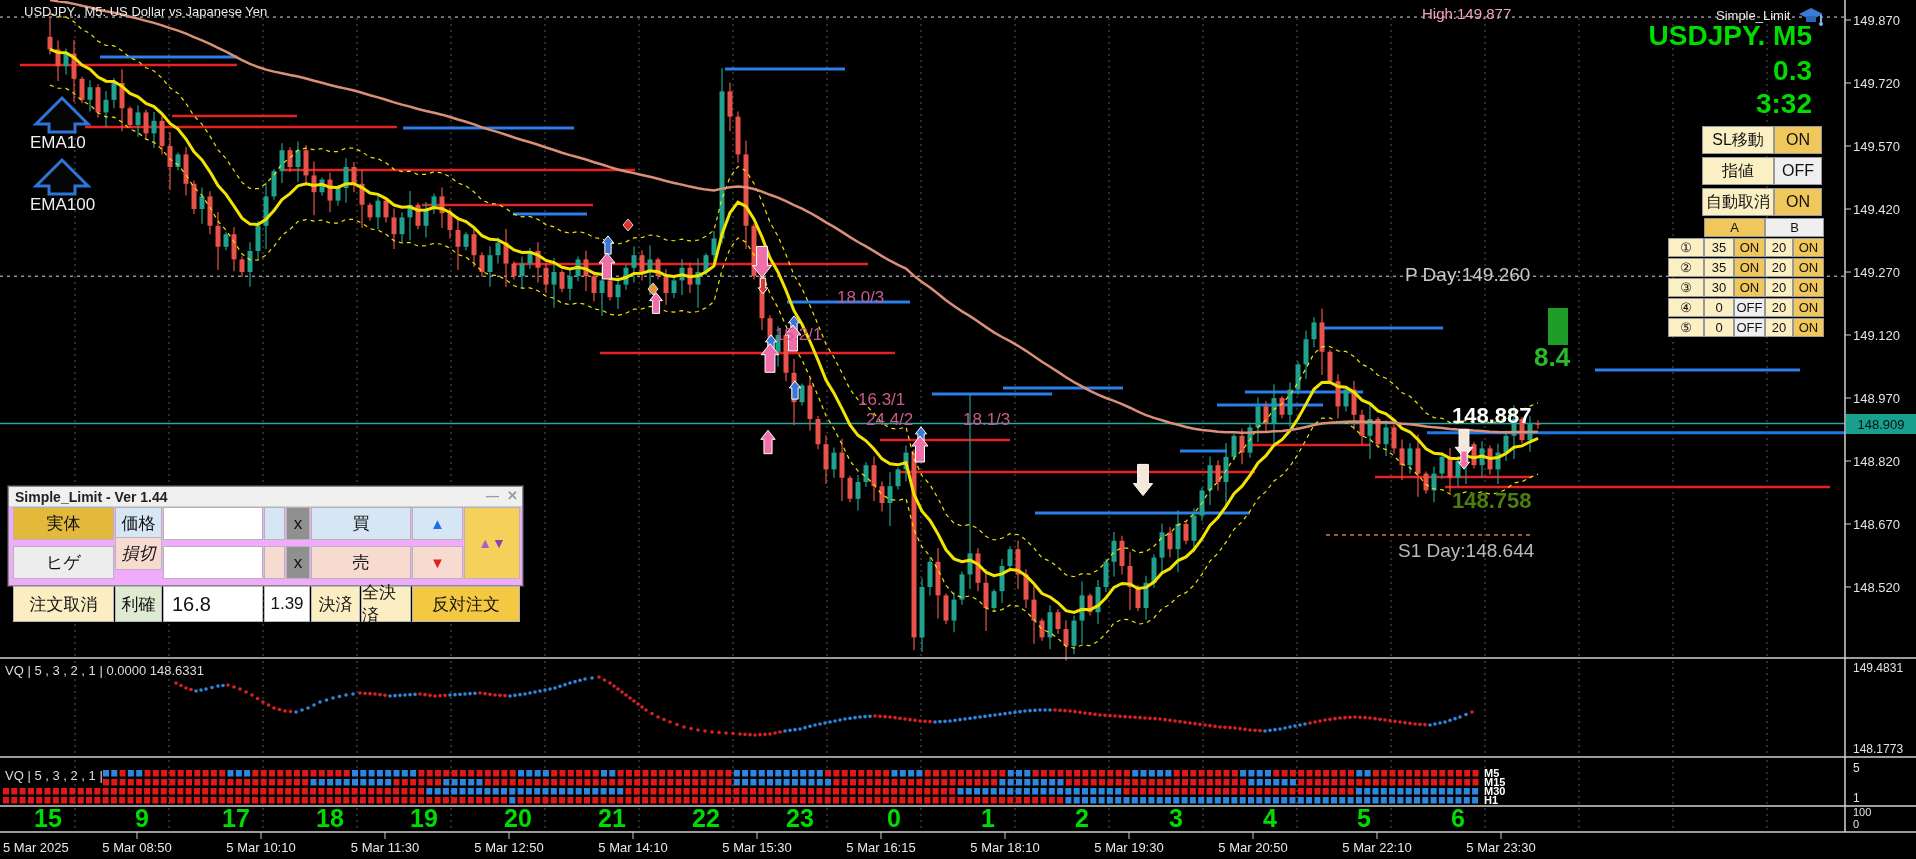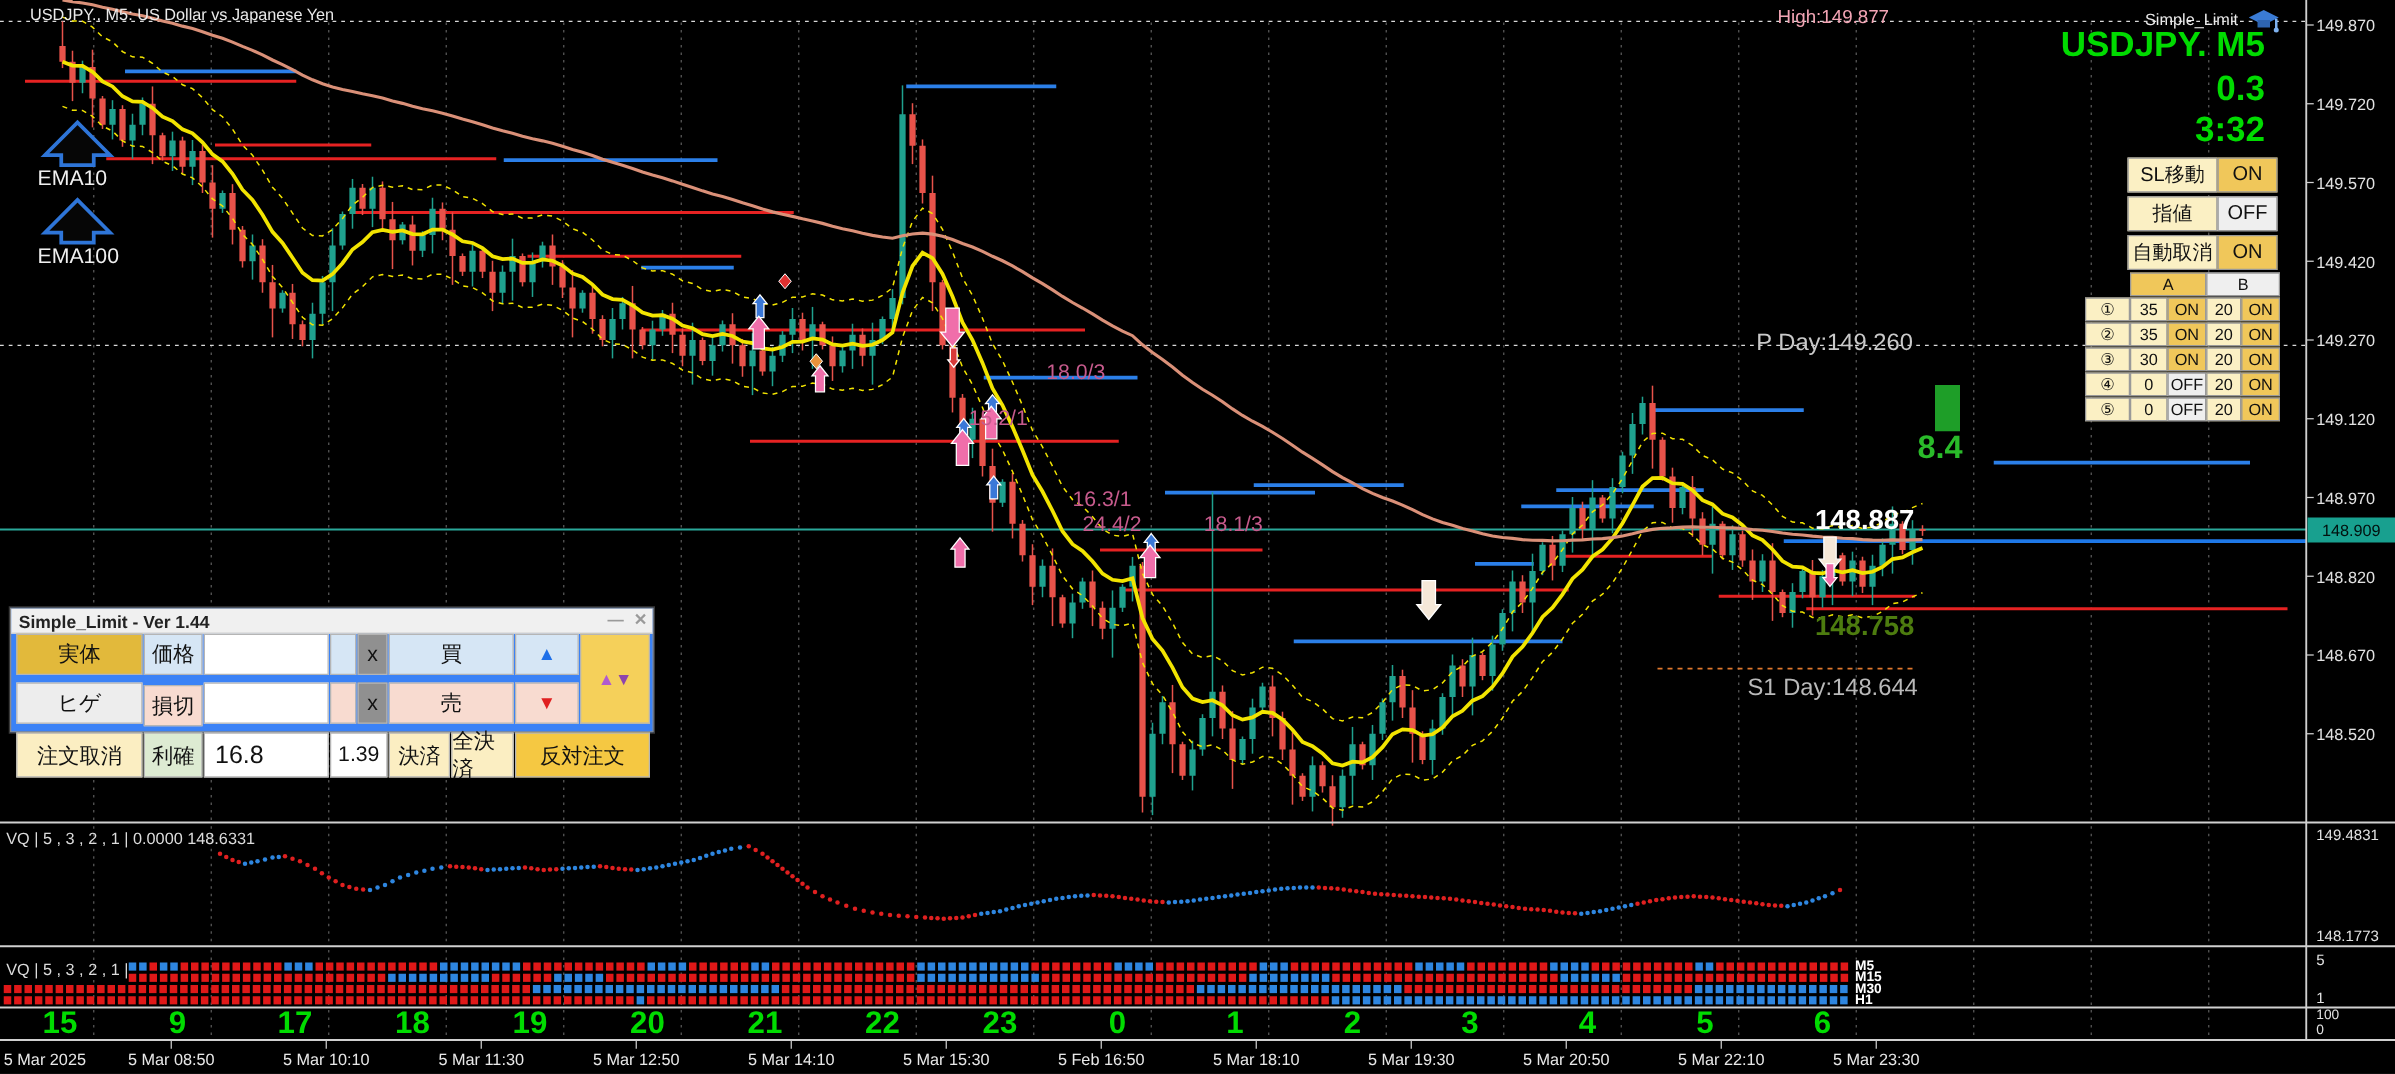--- a/index.html
+++ b/index.html
@@ -38,21 +38,21 @@
   .scell{box-sizing:border-box;border:1px solid #999;height:28px;display:flex;align-items:center;
          justify-content:center;font-size:16px;color:#111;}
   .scell.k{width:72px;background:#FBF0C4;}
   .scell.on{width:48px;background:#F0C75A;}
   .scell.off{width:48px;background:#EFEFEF;}
   .ab{position:absolute;left:1668px;top:218px;}
   .abrow{display:flex;margin-bottom:1px;}
   .abcell{box-sizing:border-box;border:1px solid #999;height:19px;display:flex;align-items:center;
           justify-content:center;font-size:13px;color:#111;background:#FBF0C4;}
   
-  .order-win{position:absolute;left:8px;top:486px;width:515px;height:100px;background:#3b82f6;
+  .order-win{position:absolute;left:8px;top:486px;width:515px;height:100px;background:#f0abfc;
              border:1px solid #8a8a8a;outline:1px solid #3a3a3a;box-sizing:border-box;}
   .ow-title{position:absolute;left:0;top:0;right:0;height:19px;background:#F0F0F0;
             border-bottom:1px solid #cfcfcf;font-size:14px;font-weight:bold;color:#222;
             padding-left:6px;display:flex;align-items:center;}
   .ow-btns{position:absolute;right:4px;top:1px;font-size:13px;color:#9a9a9a;display:flex;gap:8px;}
   .cell{position:absolute;box-sizing:border-box;border:1px solid #b5b5b5;display:flex;
         align-items:center;justify-content:center;font-size:17px;color:#111;}
   .inp{background:#FFF;justify-content:flex-start;padding-left:8px;font-size:20px;}
   svg{position:absolute;left:0;top:0;}
 </style>
@@ -1598,21 +1598,21 @@
       <div class="hour-num" style="left: 1458px;">6</div>
     </div>
   <div id="date-labels">
       <div class="date-lbl first" style="left: 3px;">5 Mar 2025</div>
       <div class="date-lbl" style="left: 137px;">5 Mar 08:50</div>
       <div class="date-lbl" style="left: 261px;">5 Mar 10:10</div>
       <div class="date-lbl" style="left: 385px; text-align: center;">5 Mar 11:30</div>
       <div class="date-lbl" style="left: 509px;">5 Mar 12:50</div>
       <div class="date-lbl" style="left: 633px;">5 Mar 14:10</div>
       <div class="date-lbl" style="left: 757px;">5 Mar 15:30</div>
-      <div class="date-lbl" style="left: 881px;">5 Feb 16:50</div>
+      <div class="date-lbl" style="left: 881px;">5 Mar 16:15</div>
       <div class="date-lbl" style="left: 1005px;">5 Mar 18:10</div>
       <div class="date-lbl" style="left: 1129px;">5 Mar 19:30</div>
       <div class="date-lbl" style="left: 1253px;">5 Mar 20:50</div>
       <div class="date-lbl" style="left: 1377px;">5 Mar 22:10</div>
       <div class="date-lbl" style="left: 1501px;">5 Mar 23:30</div>
     </div>
   <div id="tf-labels">
       <div class="tf-lbl" style="top: 767px;">M5</div>
       <div class="tf-lbl" style="top: 776px;">M15</div>
       <div class="tf-lbl" style="top: 785px;">M30</div>
@@ -1696,21 +1696,21 @@
     <div class="cell inp" style="left:154px;top:20px;width:100px;height:33px;"></div>
     <div class="cell" style="left:255px;top:20px;width:21px;height:33px;background:#D6E6F5;"></div>
     <div class="cell" style="left:277px;top:20px;width:24px;height:33px;background:#909090;">x</div>
     <div class="cell" style="left:302px;top:20px;width:100px;height:33px;background:#D6E6F5;">買</div>
     <div class="cell" style="left:403px;top:20px;width:51px;height:33px;background:#D6E6F5;color:#1E6FE8;font-size:15px;">▲</div>
     <div class="cell" style="left:455px;top:20px;width:56px;height:72px;background:#F5D05A;font-size:14px;">
         <span style="color:#B05AD0">▲</span>
         <span style="color:#8E44AD">▼</span>
       </div>
     <div class="cell" style="left:4px;top:59px;width:101px;height:33px;background:#EDEDED;">ヒゲ</div>
-    <div class="cell" style="left:106px;top:61px;width:47px;height:33px;background:#F8DBD0;">損切</div>
+    <div class="cell" style="left:106px;top:50px;width:47px;height:33px;background:#F8DBD0;font-style:italic;">損切</div>
     <div class="cell inp" style="left:154px;top:59px;width:100px;height:33px;"></div>
     <div class="cell" style="left:255px;top:59px;width:21px;height:33px;background:#F8DBD0;"></div>
     <div class="cell" style="left:277px;top:59px;width:24px;height:33px;background:#909090;">x</div>
     <div class="cell" style="left:302px;top:59px;width:100px;height:33px;background:#F8DBD0;">売</div>
     <div class="cell" style="left:403px;top:59px;width:51px;height:33px;background:#F8DBD0;color:#E02020;font-size:15px;">▼</div>
     <div class="cell" style="left:4px;top:99px;width:101px;height:36px;background:#FBEEC2;">注文取消</div>
     <div class="cell" style="left:106px;top:99px;width:47px;height:36px;background:#DDEBD2;">利確</div>
     <div class="cell inp" style="left:154px;top:99px;width:100px;height:36px;">16.8</div>
     <div class="cell" style="left:255px;top:99px;width:46px;height:36px;background:#FFF;">1.39</div>
     <div class="cell" style="left:302px;top:99px;width:49px;height:36px;background:#FBEEC2;">決済</div>

